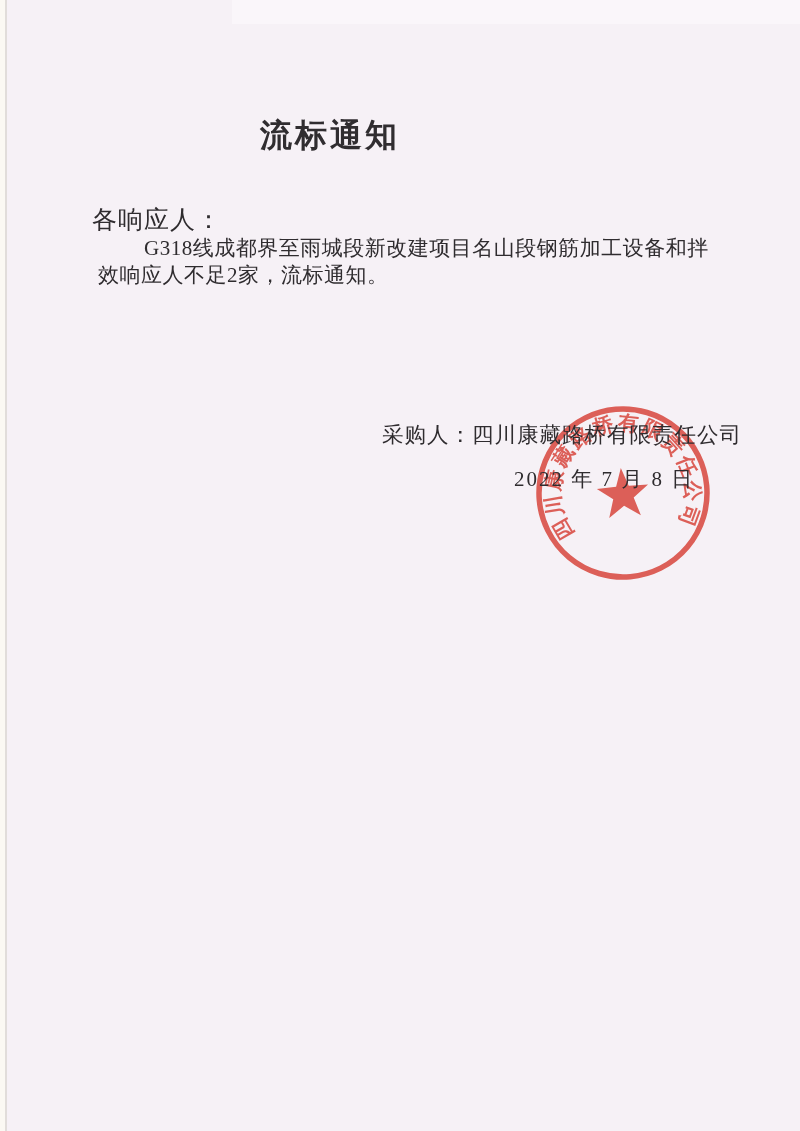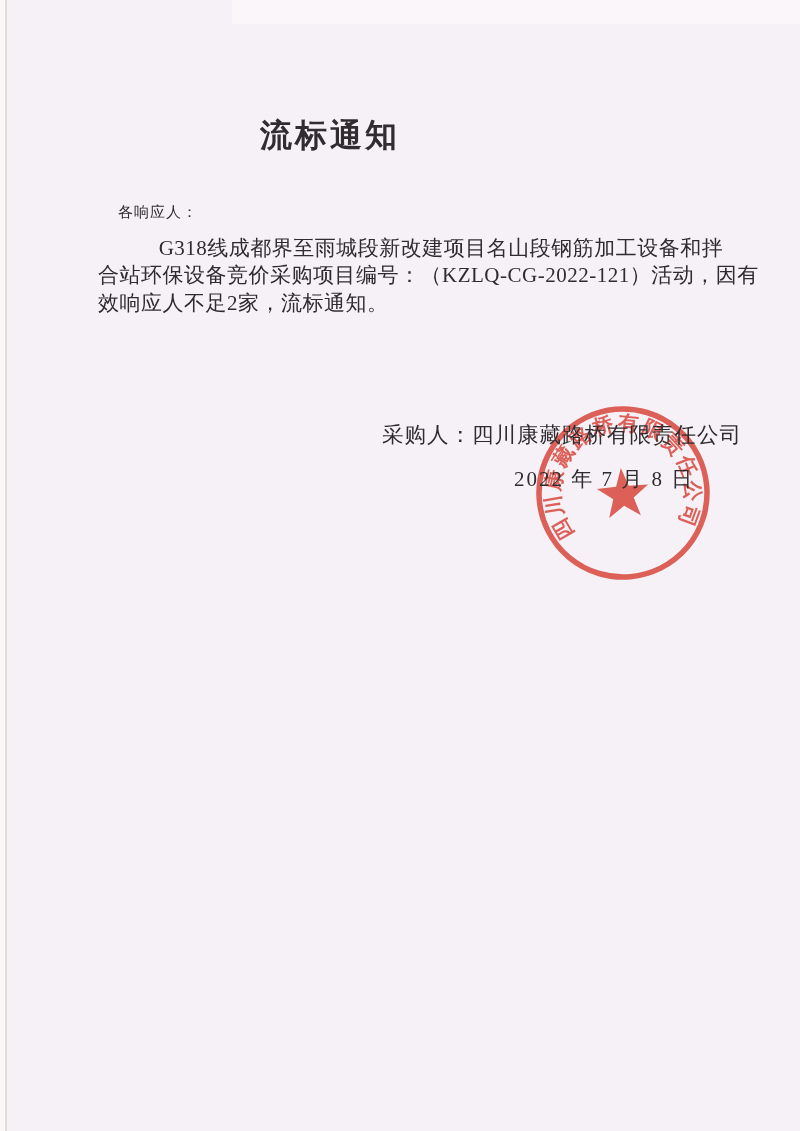--- a/index.html
+++ b/index.html
@@ -29,29 +29,29 @@
     position: absolute; left: 232px; top: 0; width: 568px; height: 24px;
     background: #fbf8fb; opacity: .8;
   }
   .title {
     position: absolute; left: 0; top: 114px; width: 660px;
     margin: 0; text-align: center;
     font-size: 32px; font-weight: 700; letter-spacing: 3px;
     color: #302d30;
   }
   .salutation {
-    position: absolute; left: 118px; top: 203px;
-    font-size: 15px; letter-spacing: 1px;
+    position: absolute; left: 92px; top: 203px;
+    font-size: 25px; letter-spacing: 1px;
   }
   .body-par {
     position: absolute; left: 98px; top: 235px; width: 640px;
     font-size: 21px; line-height: 27.4px; letter-spacing: 0.5px;
   }
   .body-par .line { white-space: nowrap; }
-  .body-par .indent { padding-left: 46px; text-align: center; }
+  .body-par .indent { padding-left: 46px; }
   .buyer-line {
     position: absolute; left: 382px; top: 420px;
     font-size: 21.5px; letter-spacing: 1px;
     z-index: 3;
     text-align: center;
   }
   .date-line {
     position: absolute; left: 514px; top: 465px;
     font-size: 21px; letter-spacing: 2px;
     z-index: 3;
@@ -82,21 +82,20 @@
   <div class="edge-left-strip"></div>
   <div class="edge-left-line"></div>
   <div class="edge-top-strip"></div>
 
   <h1 class="title">流标通知</h1>
 
   <div class="salutation">各响应人：</div>
 
   <div class="body-par">
     <div class="line indent">G318线成都界至雨城段新改建项目名山段钢筋加工设备和拌</div>
-    <div class="line">合站环保设备竞价采购项目编号：（KZLQ-CG-2022-121）活动，因有</div>
     <div class="line">效响应人不足2家，流标通知。</div>
   </div>
 
   <div class="buyer-line">采购人：四川康藏路桥有限责任公司</div>
 
   <div class="date-line">2022 年 7 月 8 日</div>
 
   <div class="stamp">
     <svg width="190" height="190" viewBox="0 0 190 190">
       <circle cx="95" cy="95" r="84" fill="none" stroke="#d8463d" stroke-width="5.5"></circle>

